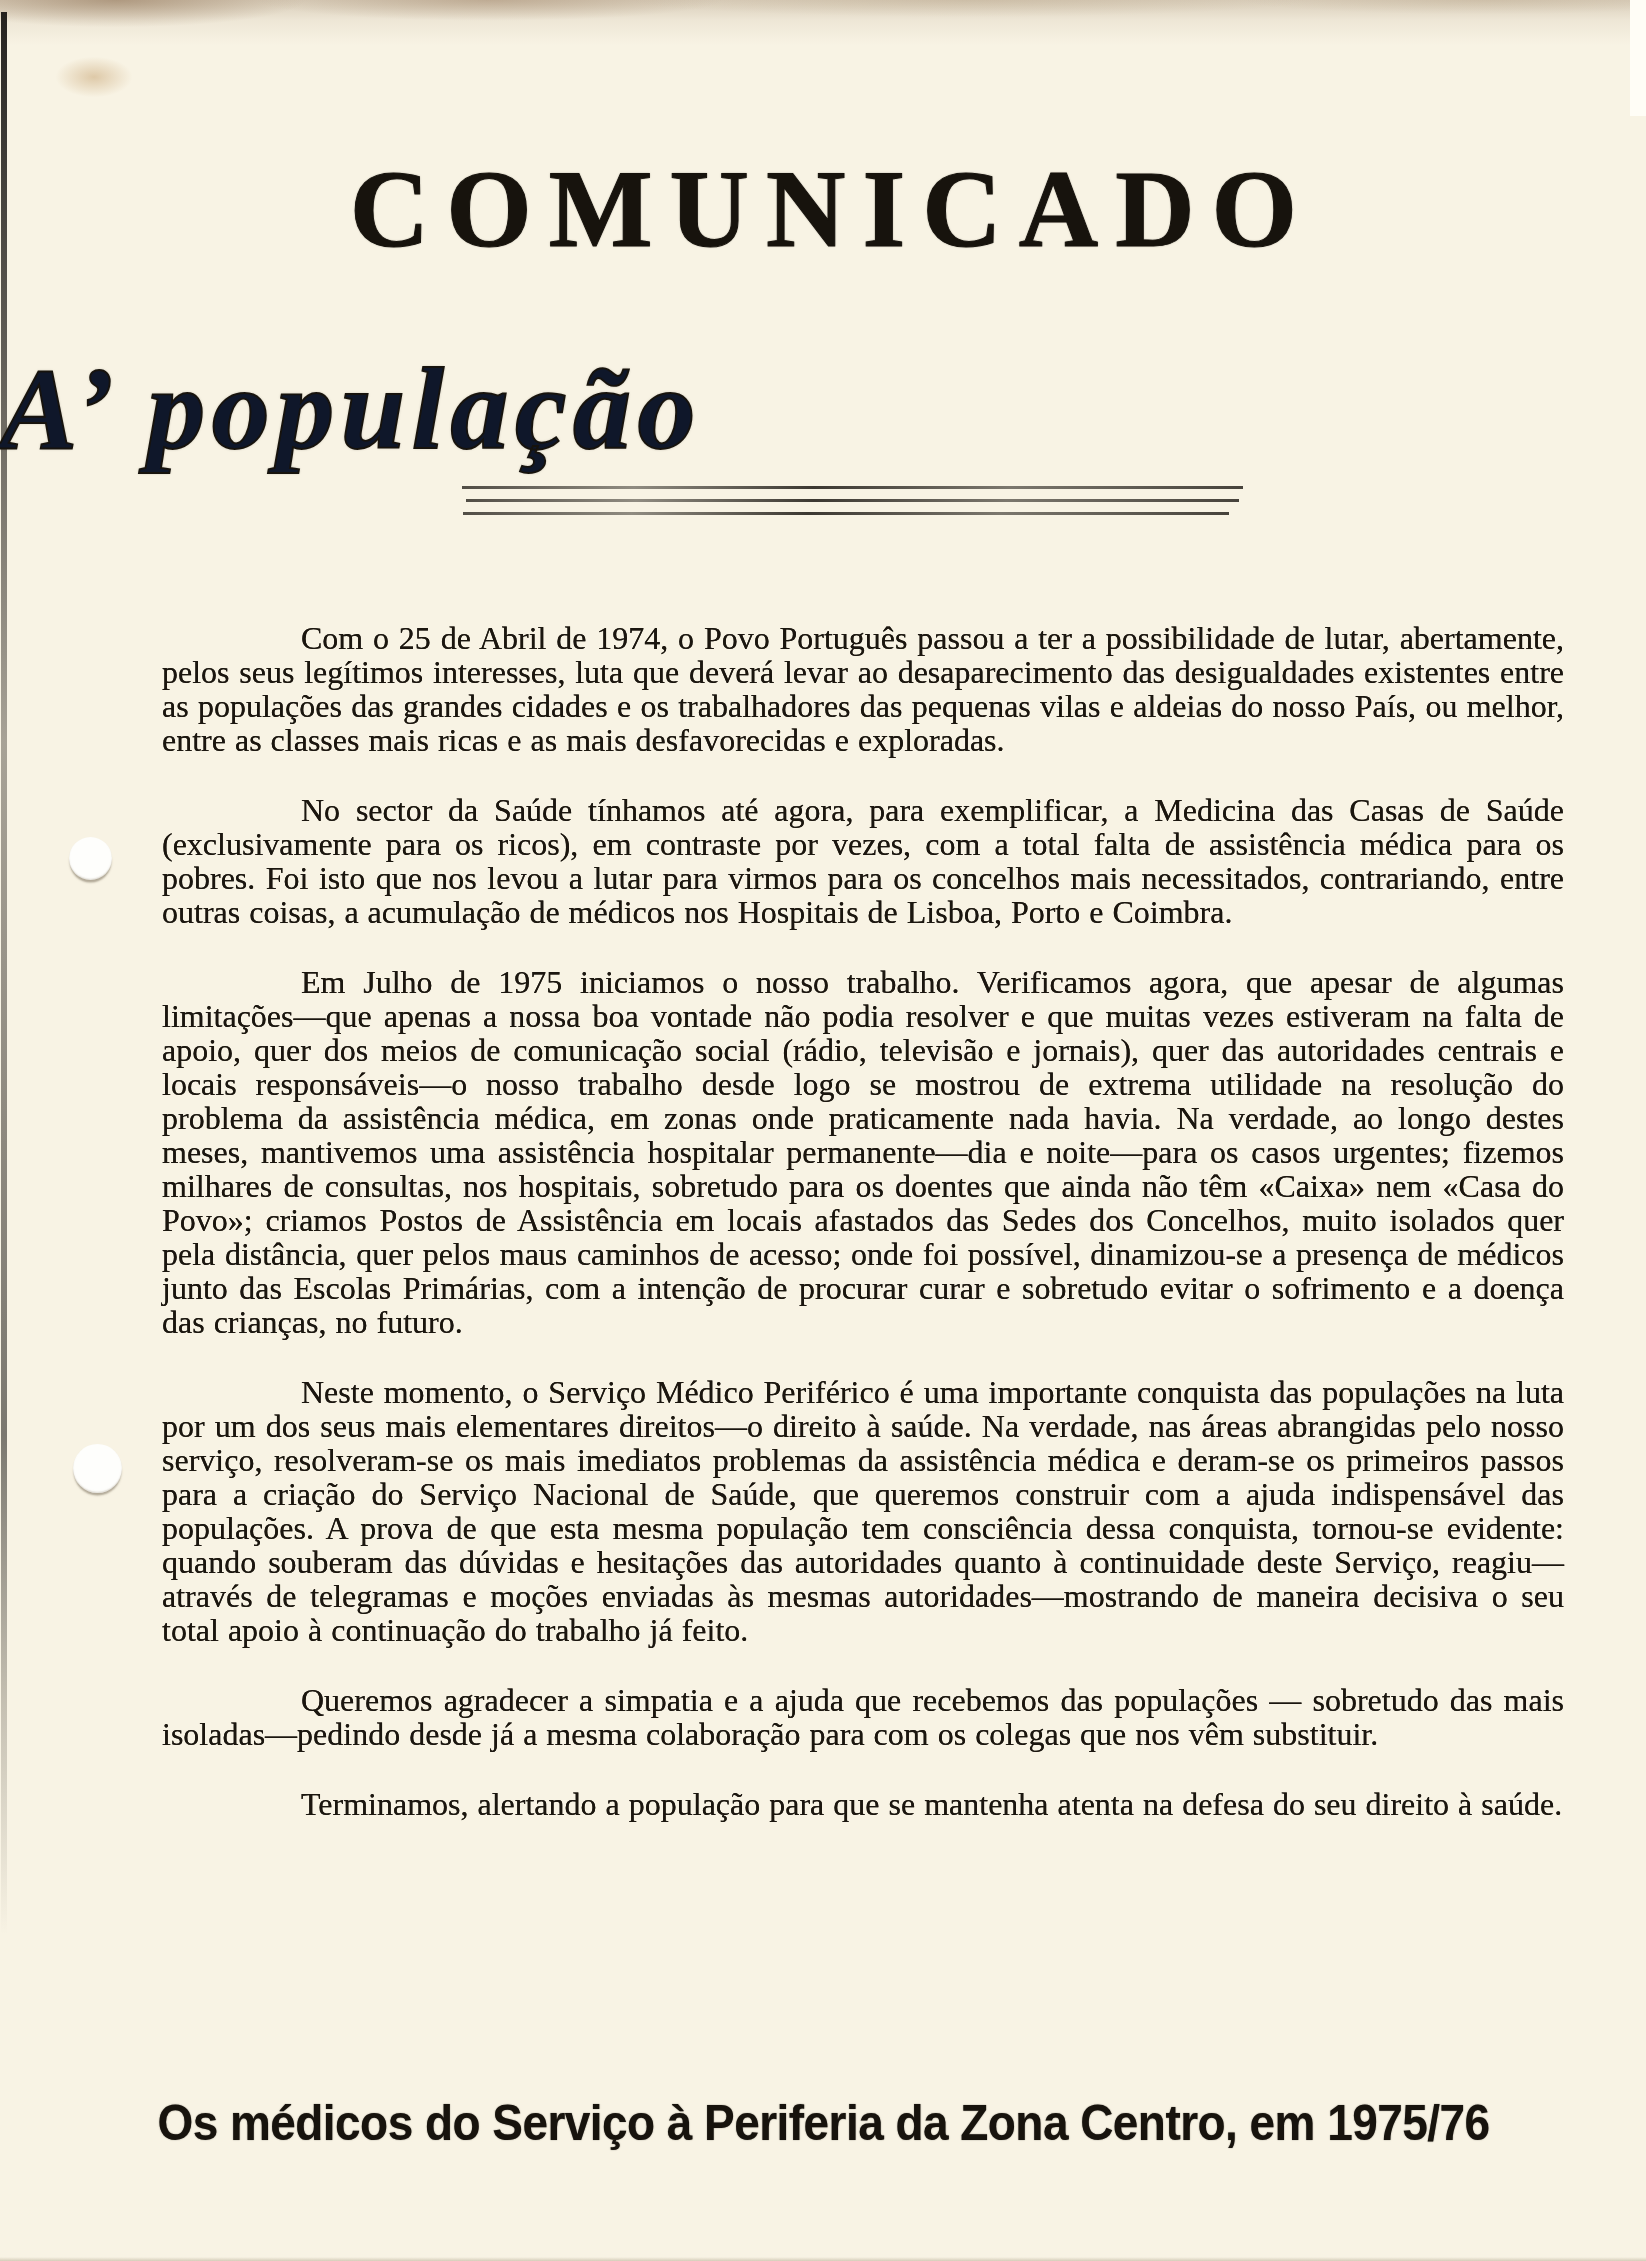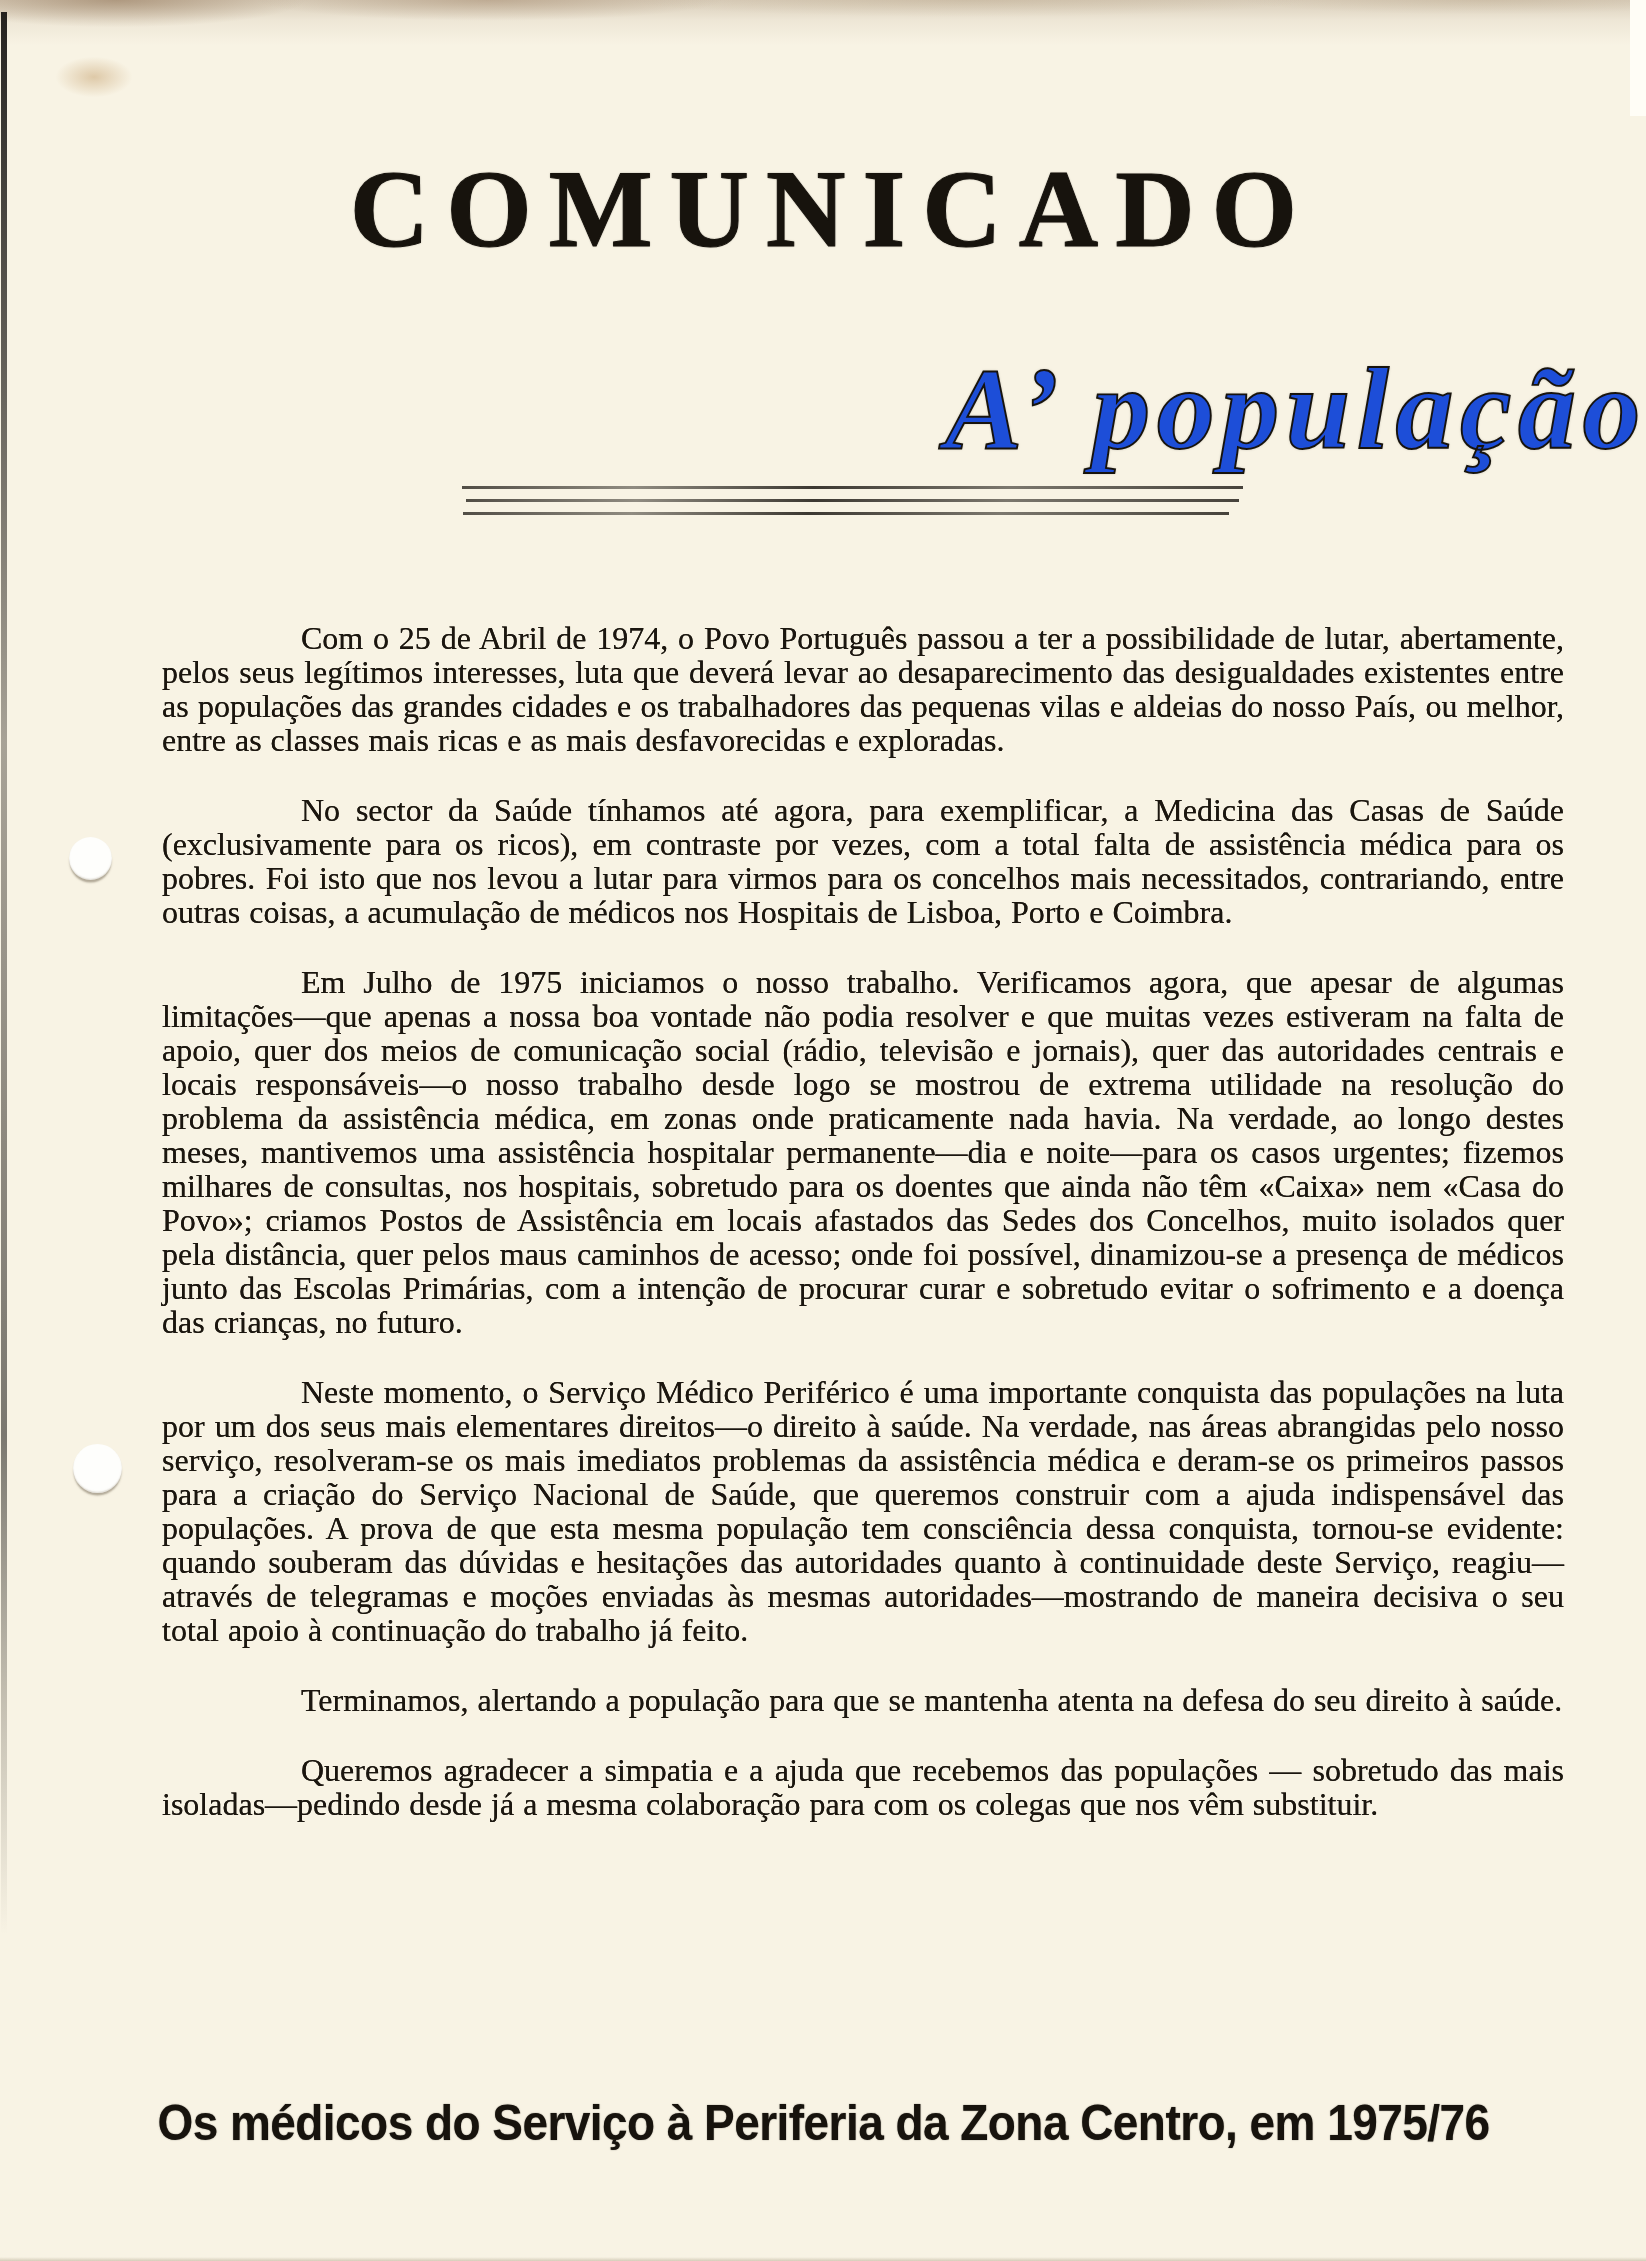--- a/index.html
+++ b/index.html
@@ -61,24 +61,24 @@
     position: absolute; top: 154px; left: 0; width: 100%;
     margin: 0; text-align: center;
     font-size: 110px; line-height: 110px; font-weight: 700;
     letter-spacing: 17px; text-indent: 17px;
     color: #17130d;
     -webkit-text-stroke: 1px #17130d;
     text-shadow: 0 0 1.9px rgba(23,19,13,0.55);
   }
   .subtitle {
     position: absolute; top: 348px; left: 0; width: 100%;
-    margin: 0; text-align: right;
+    margin: 0; text-align: left;
     font-size: 116px; line-height: 123px; font-weight: 700; font-style: italic;
     letter-spacing: 6.5px;
-    color: #1d4ed8;
+    color: #0f172a;
     -webkit-text-stroke: 1.9px #17130d;
     text-shadow: 0 0 2.6px rgba(23,19,13,0.5);
   }
   .rules {
     position: absolute; top: 486px; left: 462px; width: 781px;
   }
   .rule {
     height: 3.2px; margin-bottom: 10.3px;
     background: linear-gradient(90deg,
       rgba(40,36,30,0.80), rgba(40,36,30,0.50) 22%,
@@ -133,20 +133,20 @@
     <div class="rule r1"></div>
     <div class="rule r2"></div>
     <div class="rule r3"></div>
   </div>
 
   <main class="body">
     <p>Com o 25 de Abril de 1974, o Povo Português passou a ter a possibilidade de lutar, abertamente, pelos seus legítimos interesses, luta que deverá levar ao desaparecimento das desigualdades existentes entre as populações das grandes cidades e os trabalhadores das pequenas vilas e aldeias do nosso País, ou melhor, entre as classes mais ricas e as mais desfavorecidas e exploradas.</p>
     <p>No sector da Saúde tínhamos até agora, para exemplificar, a Medicina das Casas de Saúde (exclusivamente para os ricos), em contraste por vezes, com a total falta de assistência médica para os pobres. Foi isto que nos levou a lutar para virmos para os concelhos mais necessitados, contrariando, entre outras coisas, a acumulação de médicos nos Hospitais de Lisboa, Porto e Coimbra.</p>
     <p>Em Julho de 1975 iniciamos o nosso trabalho. Verificamos agora, que apesar de algumas limitações—que apenas a nossa boa vontade não podia resolver e que muitas vezes estiveram na falta de apoio, quer dos meios de comunicação social (rádio, televisão e jornais), quer das autoridades centrais e locais responsáveis—o nosso trabalho desde logo se mostrou de extrema utilidade na resolução do problema da assistência médica, em zonas onde praticamente nada havia. Na verdade, ao longo destes meses, mantivemos uma assistência hospitalar permanente—dia e noite—para os casos urgentes; fizemos milhares de consultas, nos hospitais, sobretudo para os doentes que ainda não têm «Caixa» nem «Casa do Povo»; criamos Postos de Assistência em locais afastados das Sedes dos Concelhos, muito isolados quer pela distância, quer pelos maus caminhos de acesso; onde foi possível, dinamizou-se a presença de médicos junto das Escolas Primárias, com a intenção de procurar curar e sobretudo evitar o sofrimento e a doença das crianças, no futuro.</p>
     <p>Neste momento, o Serviço Médico Periférico é uma importante conquista das populações na luta por um dos seus mais elementares direitos—o direito à saúde. Na verdade, nas áreas abrangidas pelo nosso serviço, resolveram-se os mais imediatos problemas da assistência médica e deram-se os primeiros passos para a criação do Serviço Nacional de Saúde, que queremos construir com a ajuda indispensável das populações. A prova de que esta mesma população tem consciência dessa conquista, tornou-se evidente: quando souberam das dúvidas e hesitações das autoridades quanto à continuidade deste Serviço, reagiu—através de telegramas e moções enviadas às mesmas autoridades—mostrando de maneira decisiva o seu total apoio à continuação do trabalho já feito.</p>
+    <p>Queremos agradecer a simpatia e a ajuda que recebemos das populações — sobretudo das mais isoladas—pedindo desde já a mesma colaboração para com os colegas que nos vêm substituir.</p>
     <p>Terminamos, alertando a população para que se mantenha atenta na defesa do seu direito à saúde.</p>
-    <p>Queremos agradecer a simpatia e a ajuda que recebemos das populações — sobretudo das mais isoladas—pedindo desde já a mesma colaboração para com os colegas que nos vêm substituir.</p>
   </main>
 
   <div class="signature">Os médicos do Serviço à Periferia da Zona Centro, em 1975/76</div>
 
 </div>
 
 
 </body></html>

